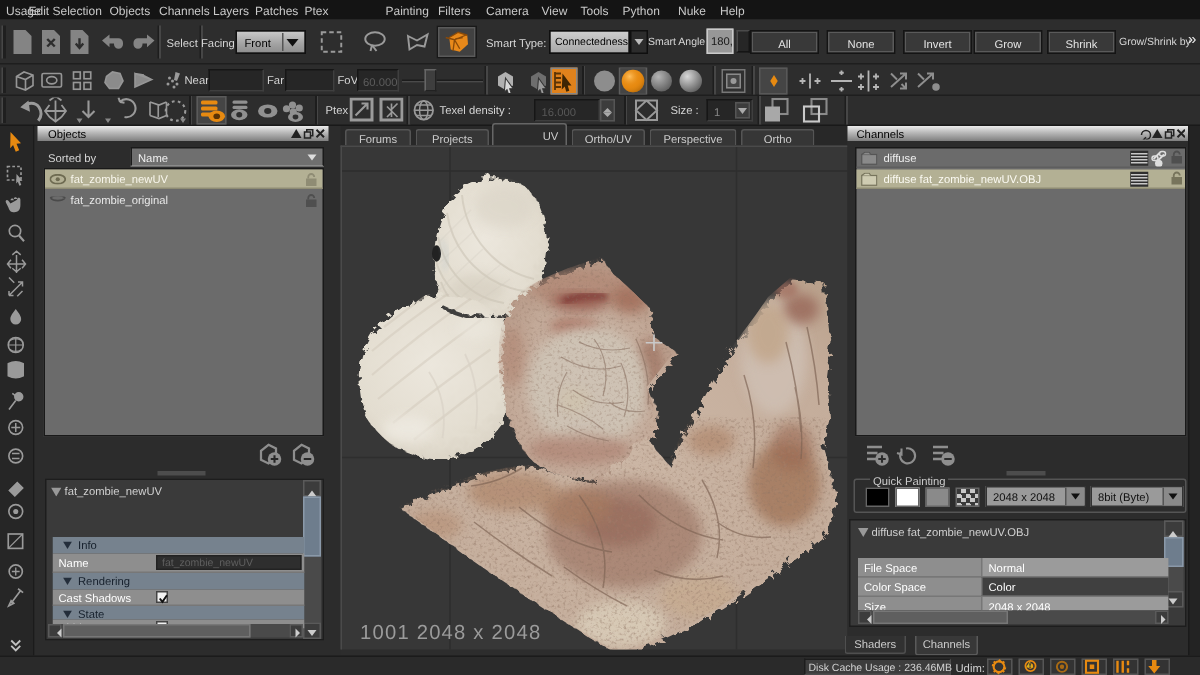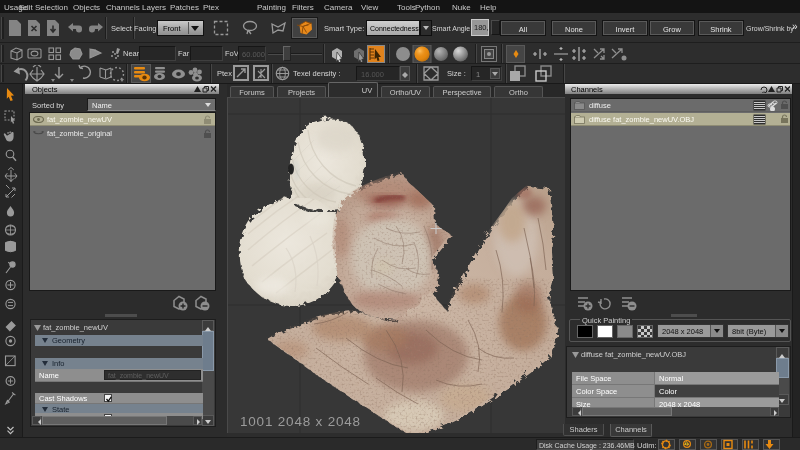--- a/index.html
+++ b/index.html
@@ -22,21 +22,21 @@
 <span class="abs" style="left:73px;top:3px;">Objects</span>
 <span class="abs" style="left:106px;top:3px;">Channels</span>
 <span class="abs" style="left:142px;top:3px;">Layers</span>
 <span class="abs" style="left:170px;top:3px;">Patches</span>
 <span class="abs" style="left:203px;top:3px;">Ptex</span>
 <span class="abs" style="left:224px;top:3px;margin-top:28px;">Shading</span>
 <span class="abs" style="left:257px;top:3px;">Painting</span>
 <span class="abs" style="left:292px;top:3px;">Filters</span>
 <span class="abs" style="left:324px;top:3px;">Camera</span>
 <span class="abs" style="left:361px;top:3px;">View</span>
-<span class="abs" style="left:397px;top:3px;">Tools</span>
+<span class="abs" style="left:387px;top:3px;">Tools</span>
 <span class="abs" style="left:415px;top:3px;">Python</span>
 <span class="abs" style="left:452px;top:3px;">Nuke</span>
 <span class="abs" style="left:480px;top:3px;">Help</span>
 </div>
 
 <div class="abs" id="rowA" style="left:0;top:13px;width:800px;height:30px;background:#2d2d2d;border-bottom:1px solid #1e1e1e;">
  <div class="abs grip" style="left:1px;top:4px;height:22px;"></div>
  <svg class="abs" style="left:8px;top:6px;" width="98" height="18" viewBox="0 0 98 18">
   <g fill="#848484">
    <path d="M1,1 h8 l4,4 v12 h-12 z"></path>
@@ -382,38 +382,38 @@
   <div class="abs" style="right:1px;top:0px;width:12px;height:106px;background:#4a4a4a;">
     <div class="abs" style="left:0;top:0;width:12px;height:11px;background:#3c3c3c;border:1px solid #5a5a5a;">
           <div class="abs" style="left:2px;top:3px;width:0;height:0;border:3.5px solid transparent;border-bottom:4px solid #ccc;"></div>
         </div>
     <div class="abs" style="left:0;bottom:0;width:12px;height:11px;background:#3c3c3c;border:1px solid #5a5a5a;">
           <div class="abs" style="left:2px;top:4px;width:0;height:0;border:3.5px solid transparent;border-top:4px solid #ccc;"></div>
         </div>
     <div class="abs" style="left:0;top:11px;width:12px;height:40px;background:#6e7d8d;border:1px solid #8a99a9;"></div>
   </div>
   <div class="abs" style="left:4px;top:15px;width:168px;height:84px;overflow:hidden;">
-    <div class="abs" style="left:0;top:0px;width:168px;height:11px;background:#76828e;color:#16202c;">
-          <span class="abs" style="left:17px;top:1px;">Geometry</span>
-          <svg class="abs" style="left:7px;top:3px;" width="6" height="5" viewBox="0 0 6 5">
-            <path d="M0,0 l6,0 -3,5 z" fill="#232d3a"></path>
-          </svg>
-        </div>
     <div class="abs" style="left:0;top:23px;width:168px;height:11px;background:#76828e;color:#16202c;">
           <span class="abs" style="left:17px;top:1px;">Info</span>
           <svg class="abs" style="left:7px;top:3px;" width="6" height="5" viewBox="0 0 6 5">
             <path d="M0,0 l6,0 -3,5 z" fill="#232d3a"></path>
           </svg>
         </div>
     <div class="abs" style="left:0;top:34px;width:168px;height:13px;background:#8e8e8e;border-bottom:1px solid #777;color:#fff;">
           <span class="abs" style="left:4px;top:2px;">Name</span>
       <div class="abs" style="left:69px;top:1px;width:97px;height:10px;background:#2e2e2e;border:1px solid #222;color:#5f5f5f;">
             <span class="abs" style="left:3px;top:1px;font-size:7px;white-space:nowrap;">fat_zombie_newUV</span>
           </div>
     </div>
+    <div class="abs" style="left:0;top:47px;width:168px;height:11px;background:#76828e;color:#16202c;">
+          <span class="abs" style="left:17px;top:1px;">Rendering</span>
+          <svg class="abs" style="left:7px;top:3px;" width="6" height="5" viewBox="0 0 6 5">
+            <path d="M0,0 l6,0 -3,5 z" fill="#232d3a"></path>
+          </svg>
+        </div>
     <div class="abs" style="left:0;top:58px;width:168px;height:11px;background:#8e8e8e;border-bottom:1px solid #777;color:#fff;">
           <span class="abs" style="left:4px;top:1px;">Cast Shadows</span>
       <div class="abs" style="left:69px;top:1px;width:8px;height:8px;background:#f2f2f2;border:1px solid #444;">
         <svg width="8" height="8" viewBox="0 0 8 8">
               <path d="M1.5,4 l1.8,2.2 3,-4.4" stroke="#111" stroke-width="1.3" fill="none"></path>
             </svg>
       </div>
     </div>
     <div class="abs" style="left:0;top:69px;width:168px;height:9px;background:#76828e;color:#16202c;">
           <span class="abs" style="left:17px;top:1px;">State</span>

